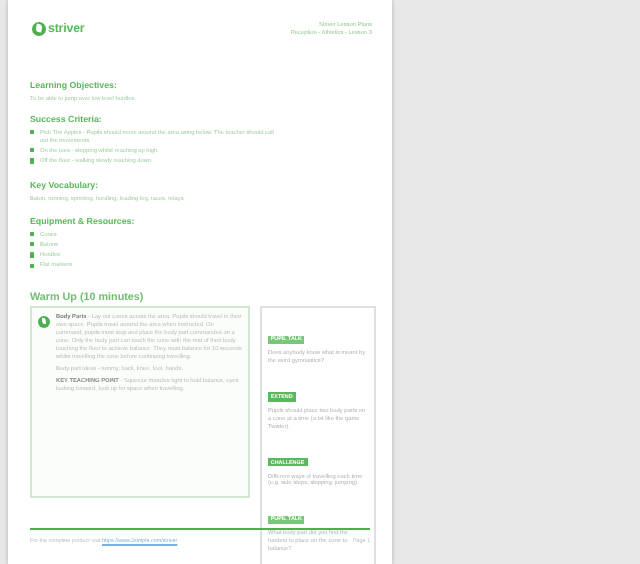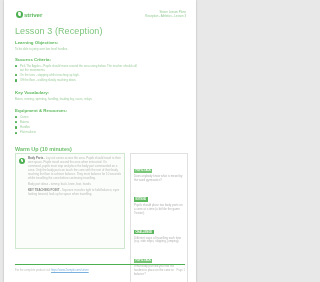--- a/index.html
+++ b/index.html
@@ -60,21 +60,20 @@
     <div class="logo">
       <span class="logo-mark"></span>
       <span class="logo-txt">striver</span>
     </div>
     <div class="hdr-meta">
       <div>Striver Lesson Plans</div>
       <div>Reception - Athletics - Lesson 3</div>
     </div>
   </div>
 
-  <div class="title">Lesson 3 (Reception)</div>
 
   <div class="sec" style="top:40px;width:120px;">
     <div class="sec-h">Learning Objectives:</div>
     <p class="sec-p">To be able to jump over low level hurdles.</p>
   </div>
 
   <div class="sec" style="top:57px;width:125px;">
     <div class="sec-h">Success Criteria:</div>
     <ul class="bul">
       <li>Pick The Apples - Pupils should move around the area using below. The teacher should call out the movements.</li>

